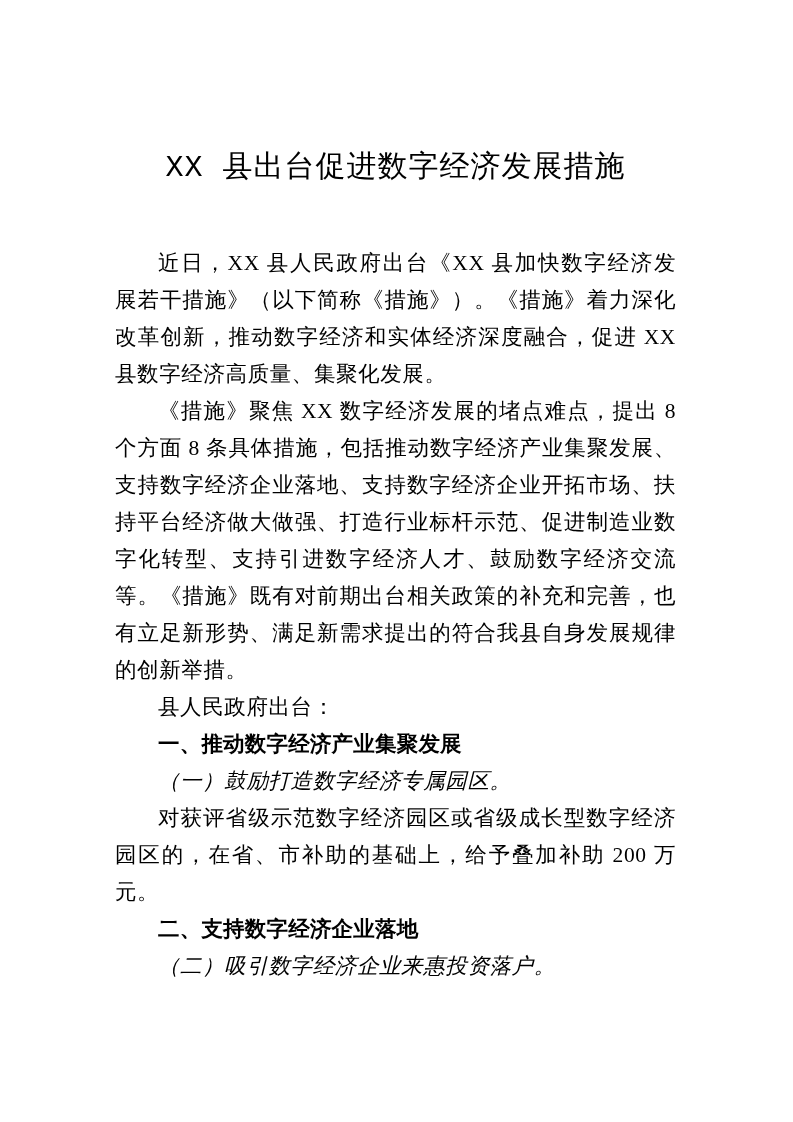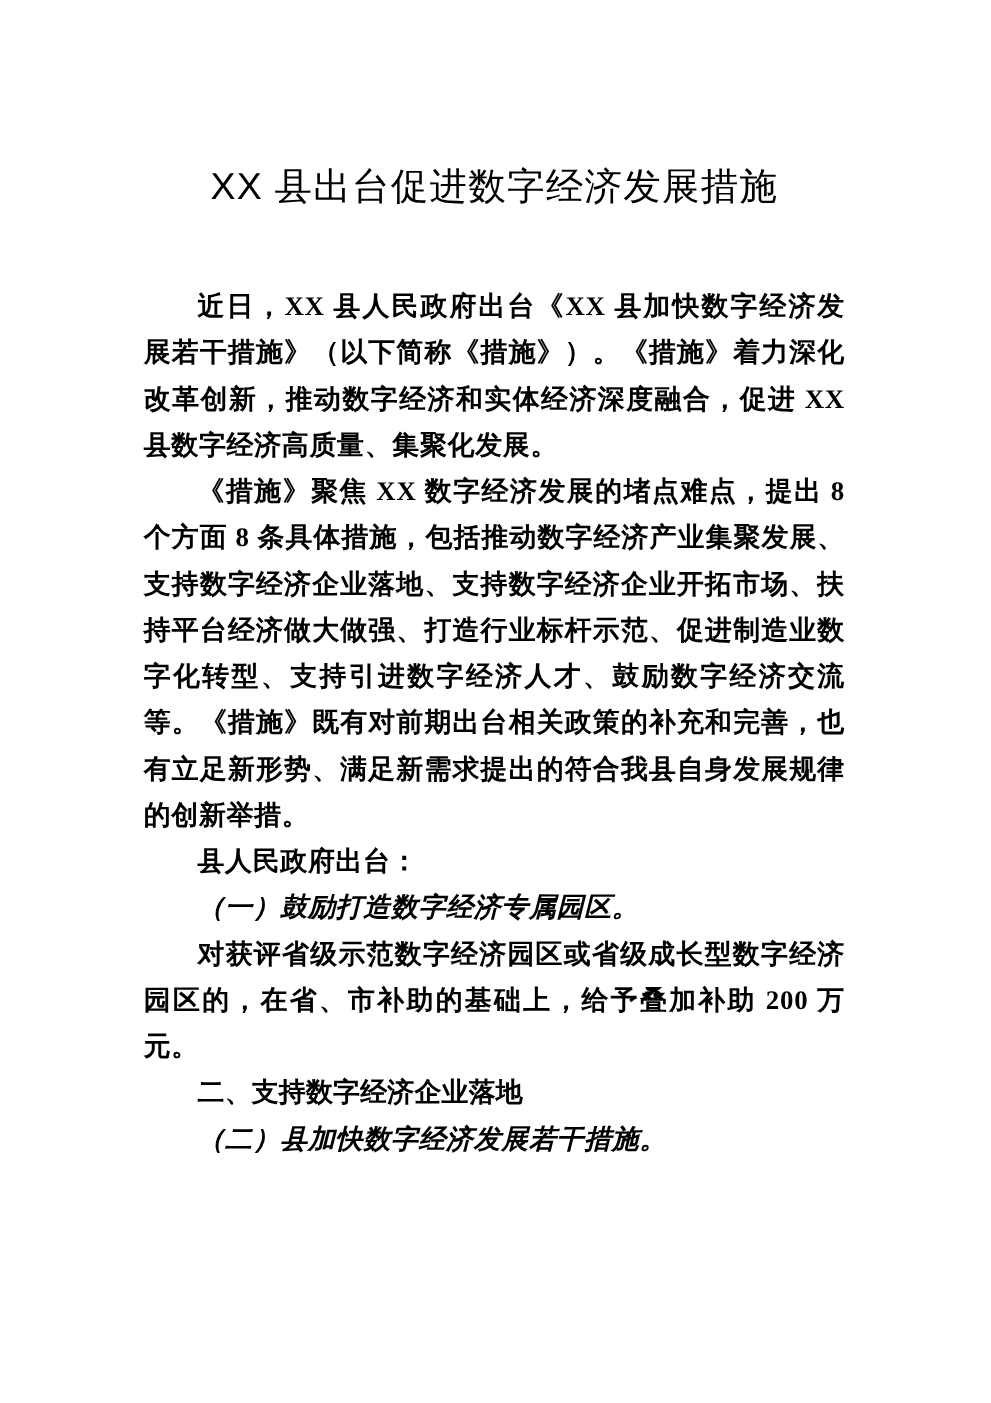--- a/index.html
+++ b/index.html
@@ -13,66 +13,66 @@
     height: 1122px;
     margin: 0;
     background: var(--page-bg, #ffffff);
     color: var(--text-color, #000000);
     box-sizing: border-box;
     padding: 128px 117px 0 115px;
     overflow: hidden;
     font-family: "Liberation Serif", "DejaVu Serif", serif;
   }
   .doc-title {
-    margin: 0;
+    margin: 18px;
     font-size: 30px;
     line-height: 44px;
     font-weight: 400;
     text-align: center;
     letter-spacing: 1px;
-    font-family: Liberation Sans, sans-serif;
+    font-family: Liberation Mono, monospace;
     white-space: nowrap;
   }
   .para {
     margin: 0;
     font-size: 21.5px;
     line-height: 37px;
     letter-spacing: 0.6px;
     text-align: justify;
     text-indent: 2em;
     font-family: "Liberation Serif", "DejaVu Serif", serif;
-    font-weight: bold;
   }
   .para-first {
     margin-top: 55px;
   }
   .heading {
     font-family: "Liberation Sans", "DejaVu Sans", sans-serif;
     font-weight: 700;
     letter-spacing: 0.2px;
   }
   .subheading {
-    font-weight: 700;
+    font-weight: 400;
     font-style: italic;
   }
 </style>
 </head>
 <body>
 
 <div class="page">
   <h1 class="doc-title">XX 县出台促进数字经济发展措施</h1>
 
   <p class="para para-first">近日，XX 县人民政府出台《XX 县加快数字经济发展若干措施》（以下简称《措施》）。《措施》着力深化改革创新，推动数字经济和实体经济深度融合，促进 XX 县数字经济高质量、集聚化发展。</p>
 
   <p class="para">《措施》聚焦 XX 数字经济发展的堵点难点，提出 8 个方面 8 条具体措施，包括推动数字经济产业集聚发展、支持数字经济企业落地、支持数字经济企业开拓市场、扶持平台经济做大做强、打造行业标杆示范、促进制造业数字化转型、支持引进数字经济人才、鼓励数字经济交流等。《措施》既有对前期出台相关政策的补充和完善，也有立足新形势、满足新需求提出的符合我县自身发展规律的创新举措。</p>
 
   <p class="para">县人民政府出台：</p>
 
+  <p class="para heading">一、推动数字经济产业集聚发展</p>
 
   <p class="para subheading">（一）鼓励打造数字经济专属园区。</p>
 
   <p class="para">对获评省级示范数字经济园区或省级成长型数字经济园区的，在省、市补助的基础上，给予叠加补助 200 万元。</p>
 
   <p class="para heading">二、支持数字经济企业落地</p>
 
-  <p class="para subheading">（二）县加快数字经济发展若干措施。</p>
+  <p class="para subheading">（二）吸引数字经济企业来惠投资落户。</p>
 
 </div>
 
 </body></html>

